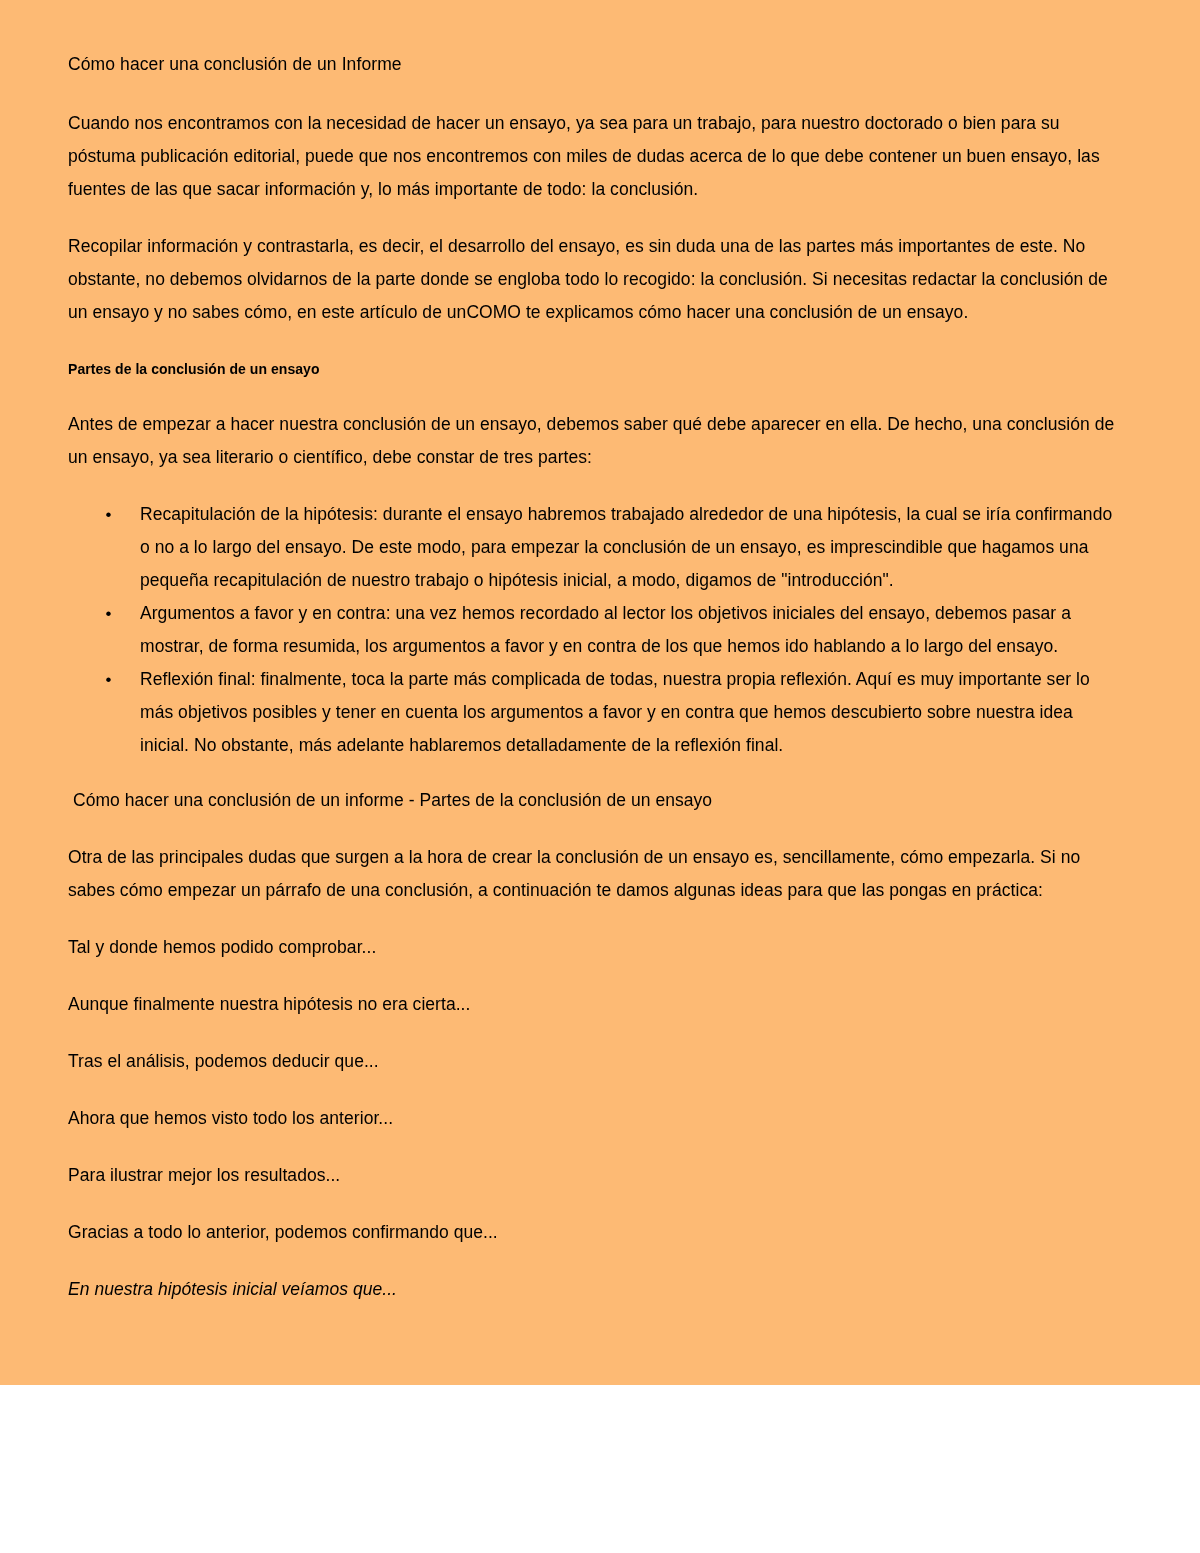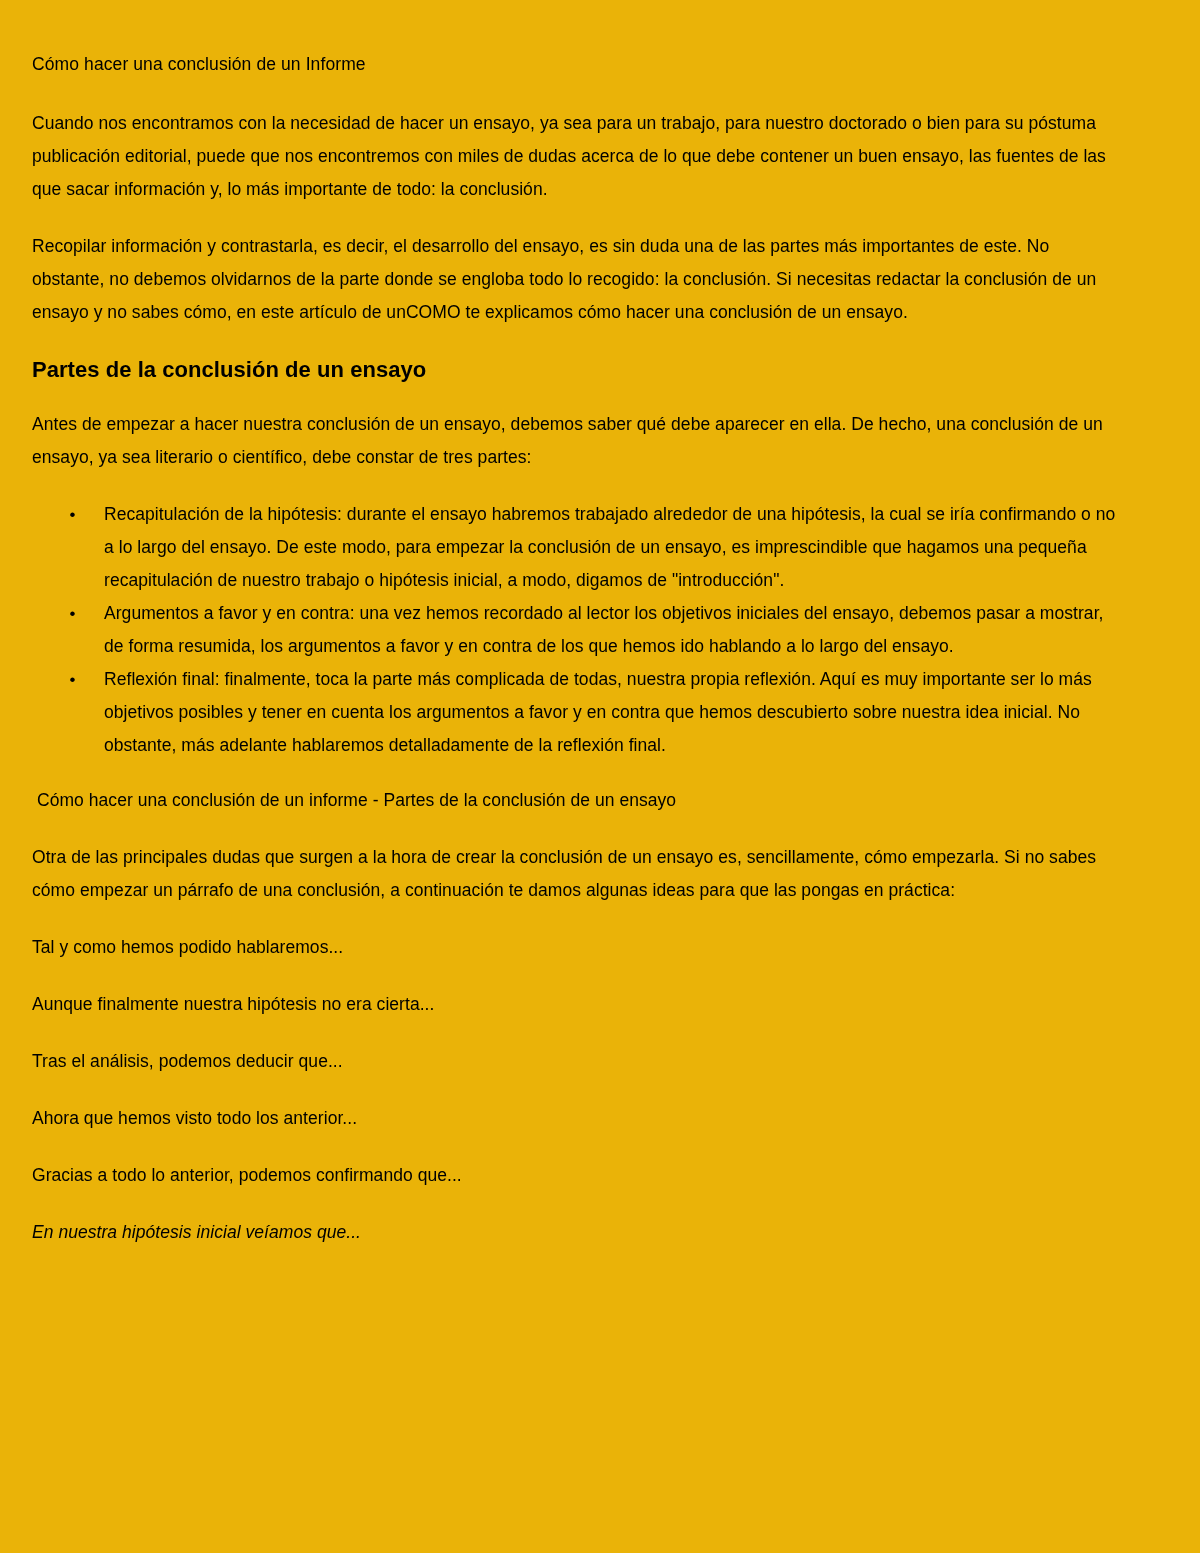--- a/index.html
+++ b/index.html
@@ -10,44 +10,44 @@
   body {
     width: 1200px;
     height: 1553px;
     font-family: "Liberation Sans", sans-serif;
     color: #000000;
     -webkit-font-smoothing: antialiased;
   }
   .page {
     position: relative;
     width: 1200px;
-    height: 1553px;
-    background: #eab308;
+    height: 1385px;
+    background: #fdba74;
     box-sizing: border-box;
-    padding: 48px 82px 0 32px;
+    padding: 48px 82px 0 68px;
   }
   .doc-title {
     font-size: 17.5px;
     line-height: 33px;
     font-weight: 400;
     margin: 0 0 26px 0;
     letter-spacing: 0.1px;
   }
   p.para {
     font-size: 17.5px;
     line-height: 33px;
     font-weight: 400;
     margin: 0 0 24px 0;
     text-align: left;
     letter-spacing: 0.05px;
   }
   p.para.gap-after {
   }
   h2.section-heading {
-    font-size: 22px;
+    font-size: 14px;
     line-height: 33px;
     font-weight: 700;
     margin: 0 0 22px 0;
     letter-spacing: 0.05px;
   }
   ul.bullet-list {
     list-style: none;
     margin: 0 0 22px 0;
     padding: 0;
   }
@@ -118,20 +118,21 @@
       <span>Reflexión final: finalmente, toca la parte más complicada de todas, nuestra propia reflexión. Aquí es muy importante ser lo más objetivos posibles y tener en cuenta los argumentos a favor y en contra que hemos descubierto sobre nuestra idea inicial. No obstante, más adelante hablaremos detalladamente de la reflexión final.</span>
     </li>
   </ul>
 
 
   <p class="caption-line">Cómo hacer una conclusión de un informe - Partes de la conclusión de un ensayo</p>
 
 
   <p class="para">Otra de las principales dudas que surgen a la hora de crear la conclusión de un ensayo es, sencillamente, cómo empezarla. Si no sabes cómo empezar un párrafo de una conclusión, a continuación te damos algunas ideas para que las pongas en práctica:</p>
 
-  <p class="example-phrase">Tal y como hemos podido hablaremos...</p>
+  <p class="example-phrase">Tal y donde hemos podido comprobar...</p>
   <p class="example-phrase">Aunque finalmente nuestra hipótesis no era cierta...</p>
   <p class="example-phrase">Tras el análisis, podemos deducir que...</p>
   <p class="example-phrase">Ahora que hemos visto todo los anterior...</p>
+  <p class="example-phrase">Para ilustrar mejor los resultados...</p>
   <p class="example-phrase">Gracias a todo lo anterior, podemos confirmando que...</p>
   <p class="example-phrase">En nuestra hipótesis inicial veíamos que...</p>
 
 </div>
 
 </body></html>

